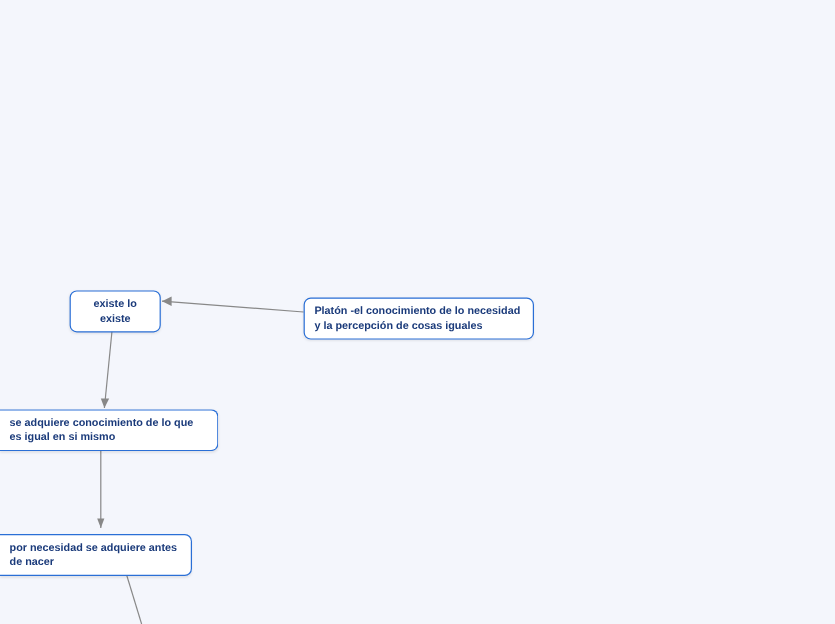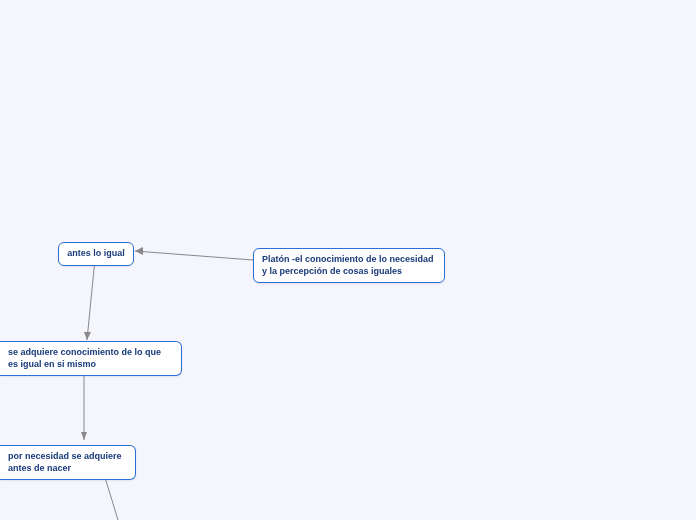--- a/index.html
+++ b/index.html
@@ -52,26 +52,26 @@
   <line x1="95" y1="259" x2="87" y2="340"></line>
   <polygon class="arrowhead" points="87,340 84,332 91,332"></polygon>
 
   <line x1="84" y1="369" x2="84" y2="440"></line>
   <polygon class="arrowhead" points="84,440 81,432 87,432"></polygon>
 
   <line x1="100" y1="461" x2="118" y2="520"></line>
 </svg>
 
 <div class="node" style="left:58px; top:242px; width:76px; text-align:center;">
-  <span>antes lo igual</span>
+  <span>existe lo existe</span>
 </div>
 
 <div class="node" style="left:253px; top:248px; width:192px;">
   <span>Platón -el conocimiento de lo necesidad y la percepción de cosas iguales</span>
 </div>
 
 <div class="node" style="left:0px; top:341px; width:182px; border-top-left-radius:0; border-bottom-left-radius:0; border-left:none;">
   <span>se adquiere conocimiento de lo que es igual en si mismo</span>
 </div>
 
-<div class="node" style="left:0px; top:445px; width:136px; border-top-left-radius:0; border-bottom-left-radius:0; border-left:none;">
+<div class="node" style="left:0px; top:445px; width:160px; border-top-left-radius:0; border-bottom-left-radius:0; border-left:none;">
   <span>por necesidad se adquiere antes de nacer</span>
 </div>
 
 </body></html>

